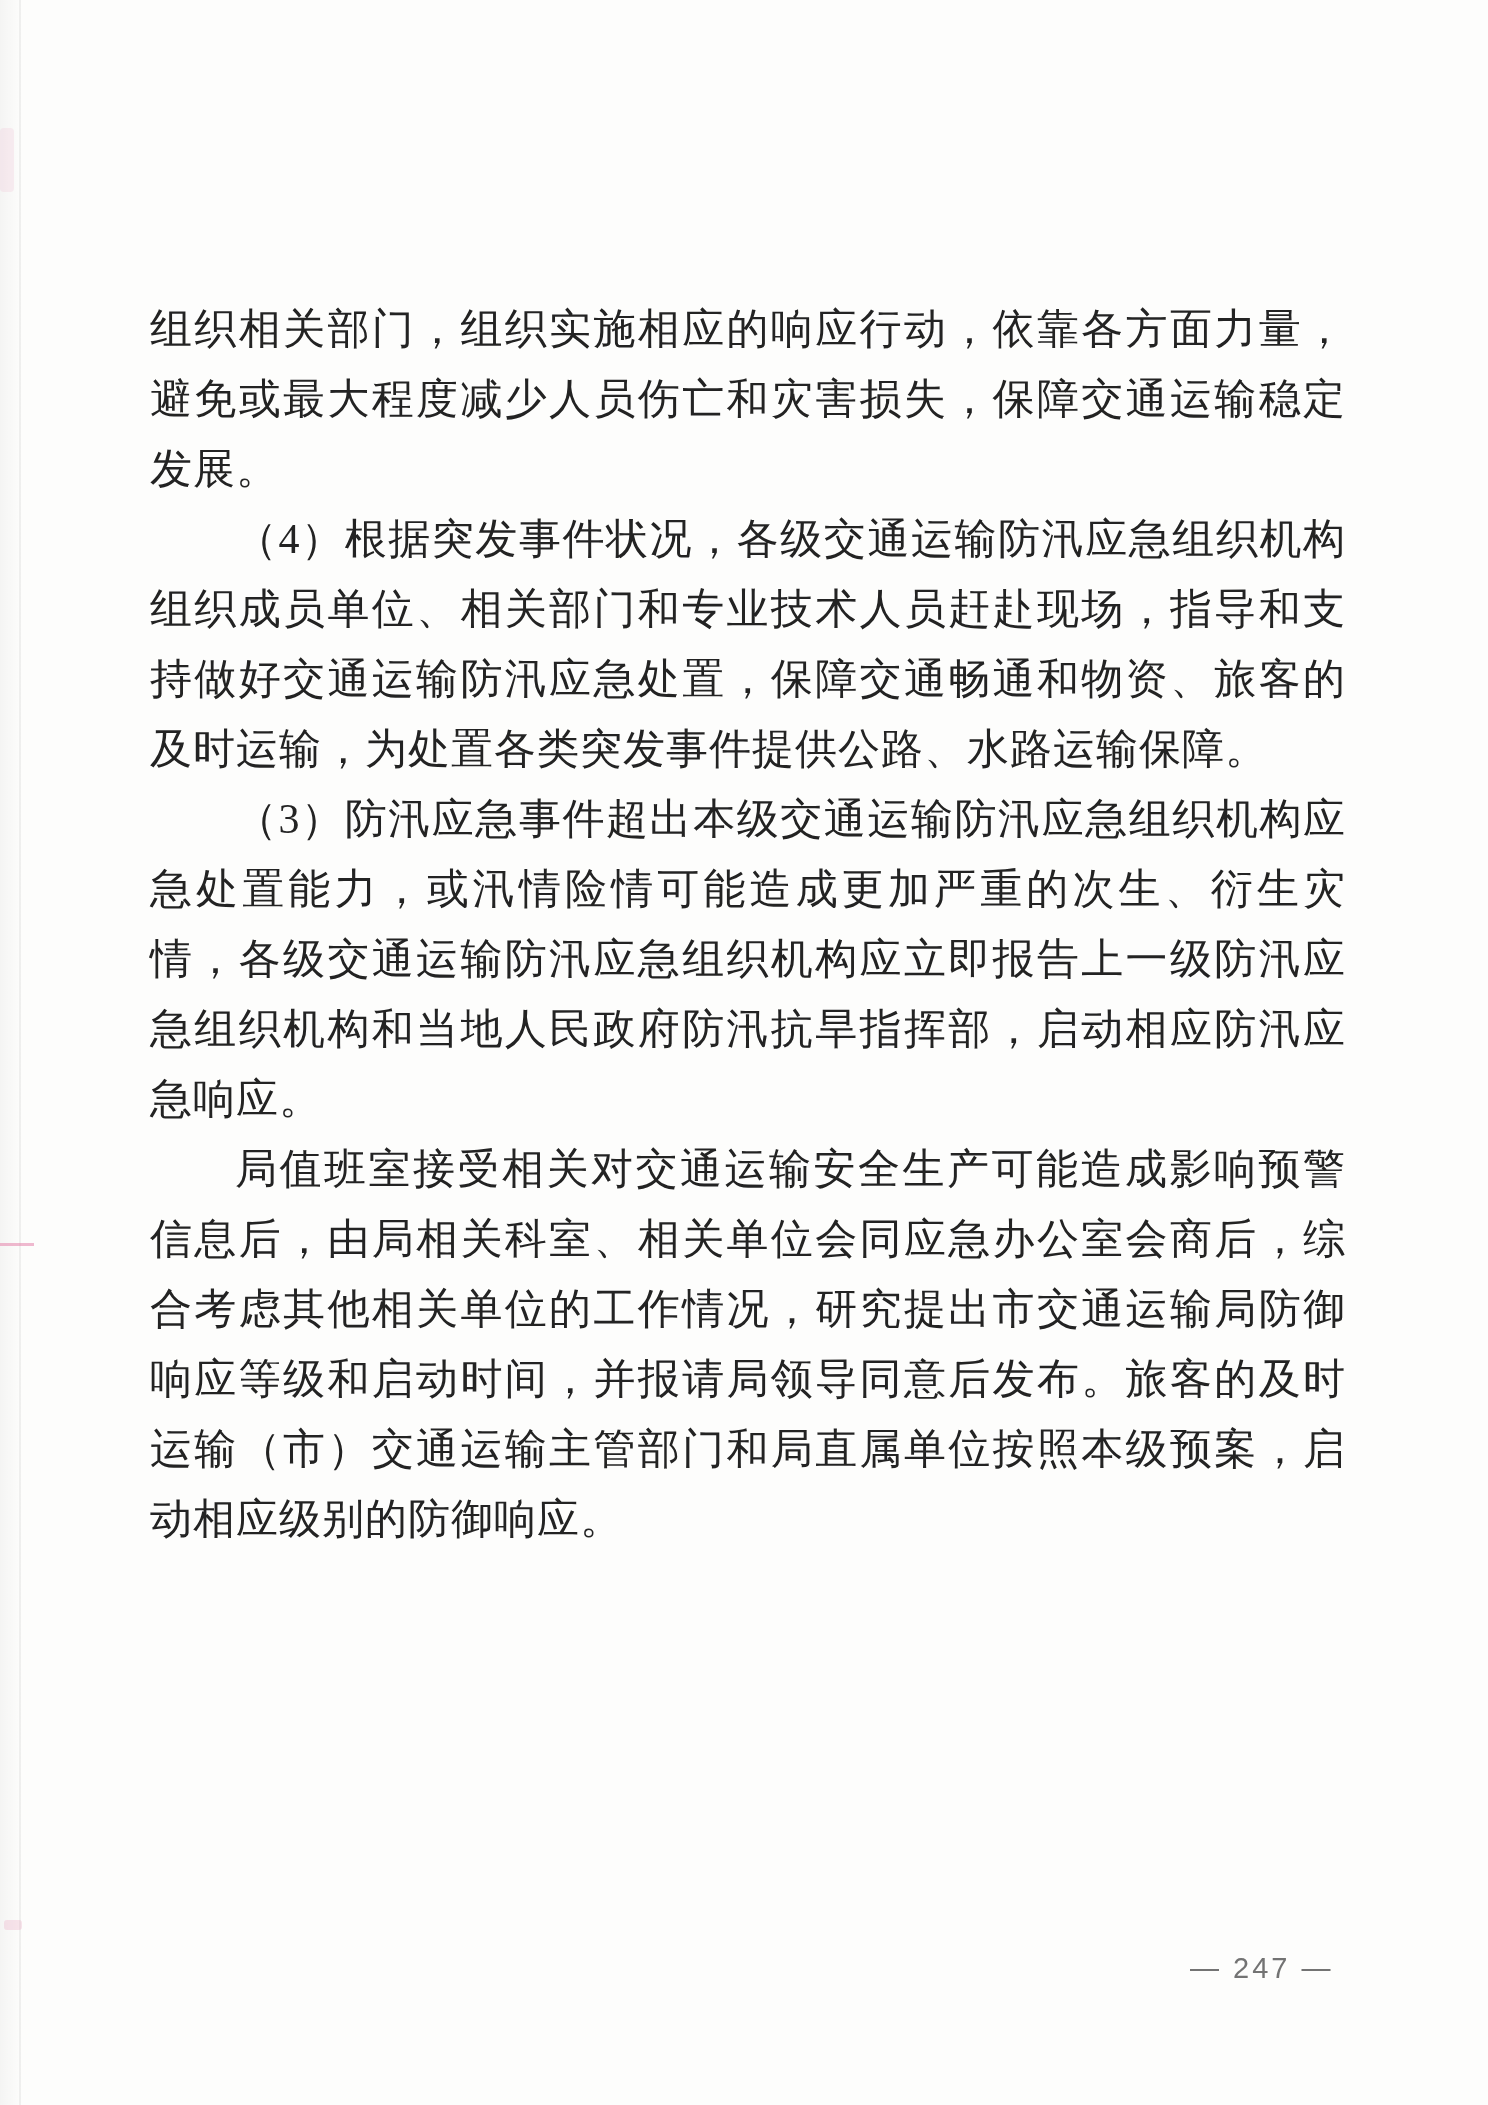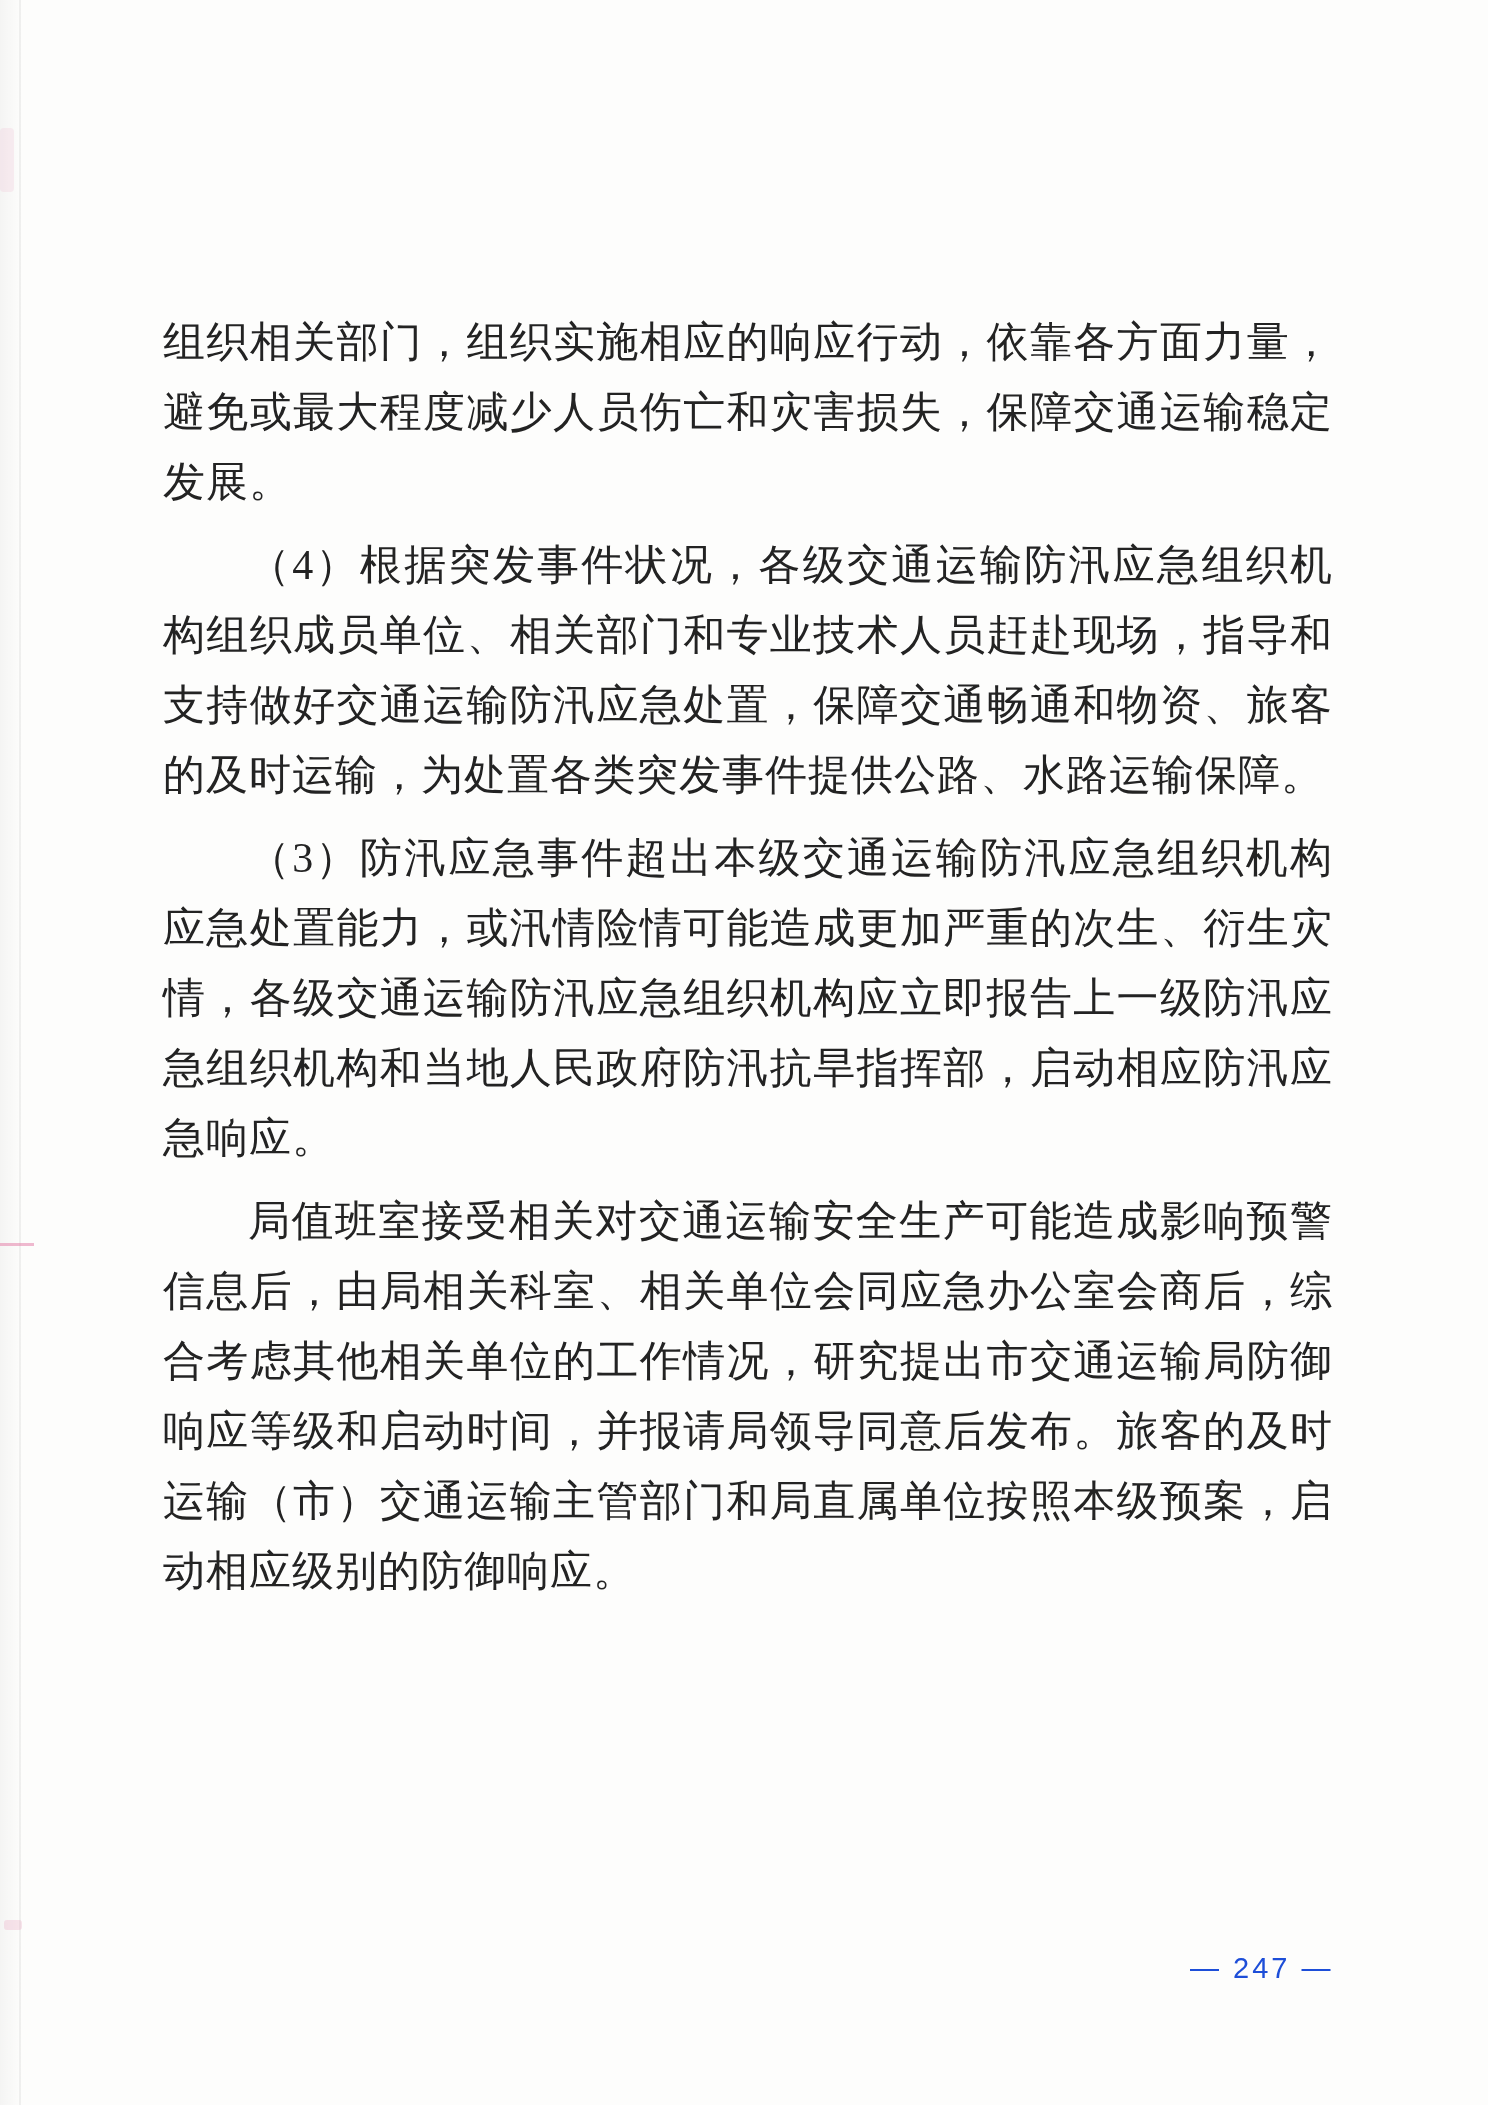--- a/index.html
+++ b/index.html
@@ -58,21 +58,21 @@
     background: rgba(235,160,190,0.28);
     border-radius: 3px;
   }
   .text-block {
     position: absolute;
     left: 150px;
     top: 294px;
     width: 1196px;
   }
   .para {
-    margin: 13px;
+    margin: 0;
     font-size: 42px;
     line-height: 70px;
     text-align: justify;
     text-justify: inter-character;
     letter-spacing: 1px;
     word-break: break-all;
   }
   .para.indent {
     text-indent: 85px;
   }
@@ -84,21 +84,21 @@
     text-indent: 75px;
     letter-spacing: 2px;
   }
   .page-number {
     position: absolute;
     left: 1190px;
     top: 1952px;
     font-family: "Liberation Sans", "DejaVu Sans", sans-serif;
     font-size: 29px;
     letter-spacing: 3px;
-    color: #1d4ed8;
+    color: #737373;
     white-space: nowrap;
   }
 </style>
 </head>
 <body>
 
 <div class="scan-edge"></div>
 <div class="scan-line"></div>
 <div class="pink-mark-1"></div>
 <div class="pink-mark-2"></div>

